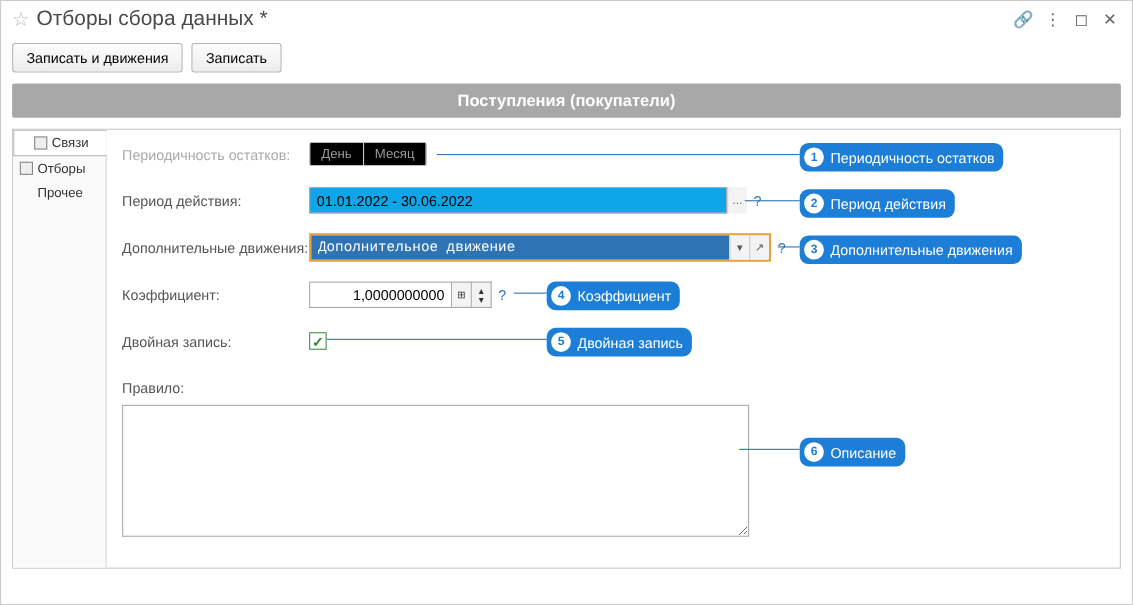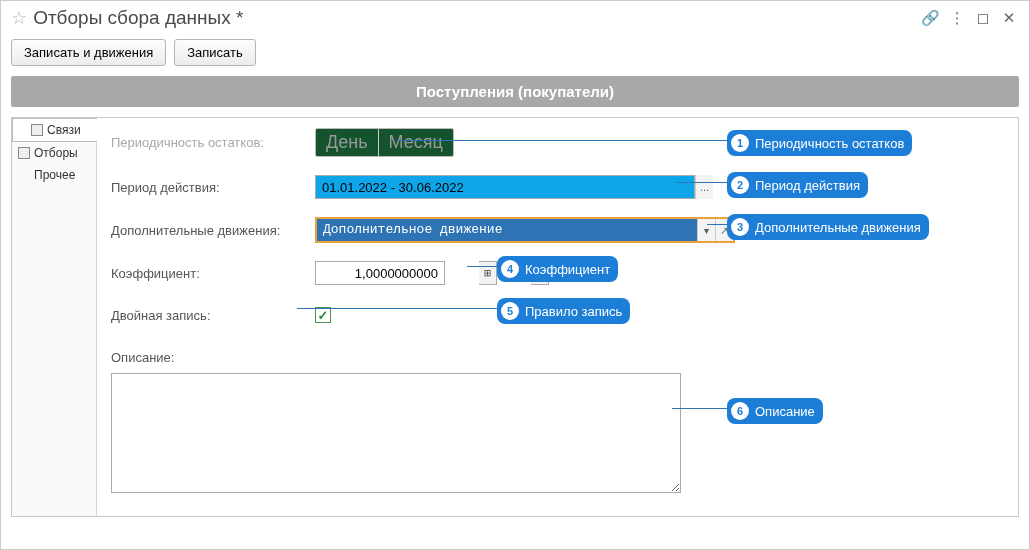--- a/index.html
+++ b/index.html
@@ -68,39 +68,38 @@
   .content {
     flex: 1;
     padding: 10px 14px;
     position: relative;
   }
   .row {
     display: flex;
     align-items: center;
     margin-bottom: 18px;
     min-height: 24px;
-    gap: 34px;
   }
   .lbl {
     width: 170px;
     color: #555;
     font-size: 13px;
   }
   .lbl.disabled { color: #aaa; }
   .segbtn {
     display: inline-flex;
     border: 1px solid #bbb;
     border-radius: 2px;
     overflow: hidden;
   }
   .segbtn span {
     padding: 3px 10px;
-    font-size: 18px;
+    font-size: 12px;
     color: #999;
-    background: #14532d;
+    background: #000000;
     border-right: 1px solid #ccc;
     cursor: pointer;
   }
   .segbtn span:last-child { border-right: none; }
   .field {
     display: flex;
     align-items: stretch;
     height: 24px;
   }
   .input-text {
@@ -264,21 +263,21 @@
       </div>
       <span class="qmark">?</span>
     </div>
 
     <div class="row">
       <div class="lbl">Двойная запись:</div>
       <span class="chk">✓</span>
     </div>
 
     <div class="row" style="margin-bottom:4px">
-      <div class="lbl">Описание:</div>
+      <div class="lbl">Правило:</div>
     </div>
     <textarea class="desc-area" style=""></textarea>
 
     
     <div class="callout-line" style="top:22px; left:300px; width:330px;"></div>
     <div class="callout-line" style="top:64px; left:580px; width:50px;"></div>
     <div class="callout-line" style="top:106px; left:610px; width:20px;"></div>
     <div class="callout-line" style="top:148px; left:370px; width:30px;"></div>
     <div class="callout-line" style="top:190px; left:200px; width:200px;"></div>
     <div class="callout-line" style="top:290px; left:575px; width:55px;"></div>
@@ -295,21 +294,21 @@
     <div class="callout-bubble" style="top:96px; left:630px;">
       <span class="callout-num">3</span>
       <span>Дополнительные движения</span>
     </div>
     <div class="callout-bubble" style="top:138px; left:400px;">
       <span class="callout-num">4</span>
       <span>Коэффициент</span>
     </div>
     <div class="callout-bubble" style="top:180px; left:400px;">
       <span class="callout-num">5</span>
-      <span>Правило запись</span>
+      <span>Двойная запись</span>
     </div>
     <div class="callout-bubble" style="top:280px; left:630px;">
       <span class="callout-num">6</span>
       <span>Описание</span>
     </div>
 
   </div>
 </div>
 
 </body></html>

